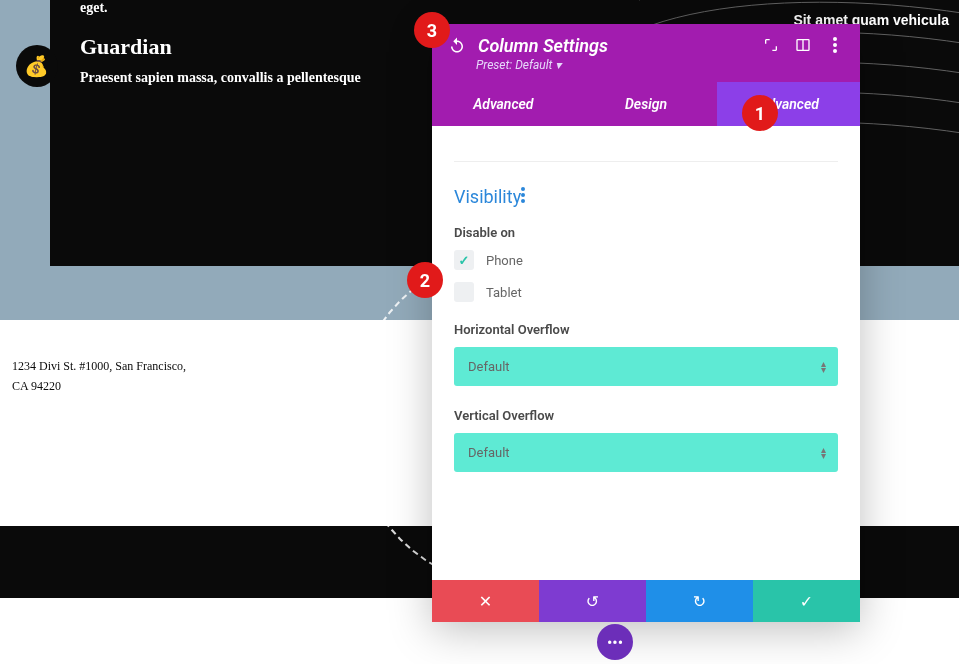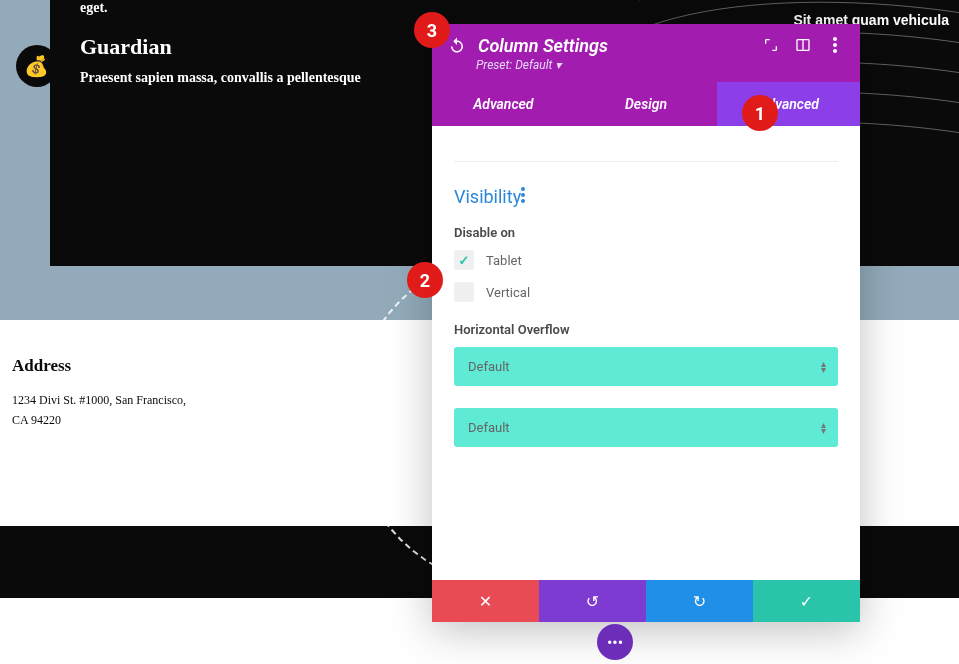--- a/index.html
+++ b/index.html
@@ -317,21 +317,20 @@
   <span>💰</span>
 </div>
 <div class="card-text">
   <p class="eget">eget.</p>
   <h3>Guardian</h3>
   <p>Praesent sapien massa, convallis a pellentesque</p>
 </div>
 <div class="right-snippet">Sit amet quam vehicula</div>
 
 <div class="footer-area">
-  <h4>Address</h4>
   <p>1234 Divi St. #1000, San Francisco,</p>
   <p>CA 94220</p>
 </div>
 
 <div class="panel">
   <div class="panel-head">
     <div class="panel-title-row">
       <span class="hicon">
         <svg width="18" height="18" viewBox="0 0 24 24" fill="#fff">
             <path d="M12 5V2L7 7l5 5V8c3.3 0 6 2.7 6 6s-2.7 6-6 6-6-2.7-6-6H4c0 4.4 3.6 8 8 8s8-3.6 8-8-3.6-8-8-8z"></path>
@@ -376,34 +375,35 @@
             <circle cx="2" cy="8" r="2"></circle>
             <circle cx="2" cy="14" r="2"></circle>
           </svg>
       </span>
     </div>
 
     <div class="field-label">Disable on</div>
     <div class="check-list">
       <div class="check-item">
         <span class="check-box checked">✓</span>
-        <span>Tablet</span>
+        <span>Phone</span>
       </div>
       <div class="check-item">
         <span class="check-box"></span>
-        <span>Vertical</span>
+        <span>Tablet</span>
       </div>
     </div>
 
     <div class="field-label">Horizontal Overflow</div>
     <div class="select-wrap">
       <div class="select">Default</div>
       <div class="select-caret">▴<br>▾</div>
     </div>
 
+    <div class="field-label">Vertical Overflow</div>
     <div class="select-wrap">
       <div class="select">Default</div>
       <div class="select-caret">▴<br>▾</div>
     </div>
 
   </div>
 
   <div class="panel-actions">
     <div class="abtn" style="background:#e94b55">
       <span>✕</span>

